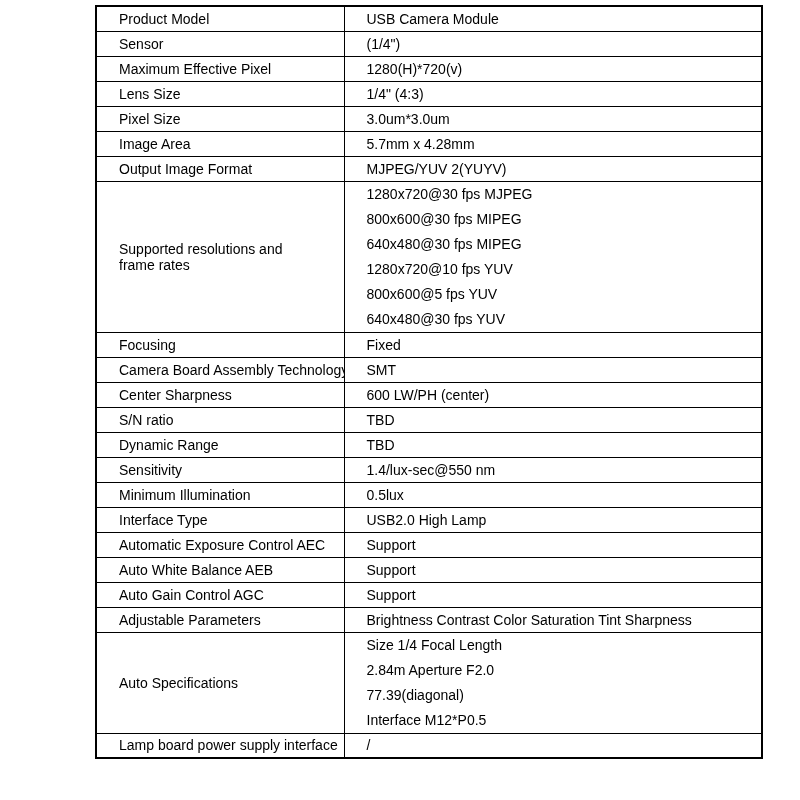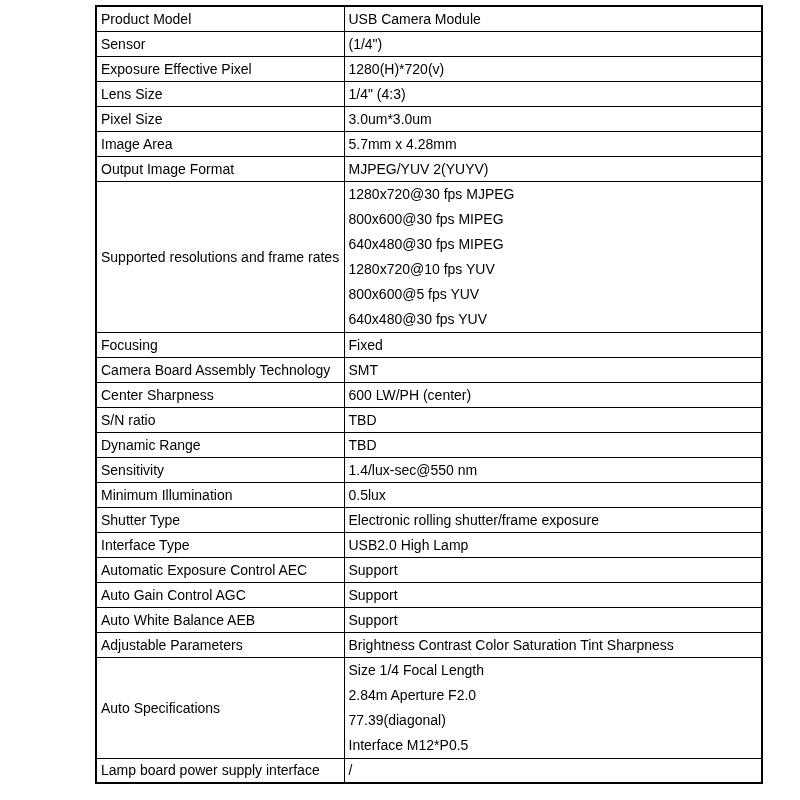--- a/index.html
+++ b/index.html
@@ -20,21 +20,21 @@
     }
     table.spec-table {
       border-collapse: collapse;
       table-layout: fixed;
       width: 606px;
       margin: 5px 0 0 95px;
       border: 2px solid #000000;
     }
     table.spec-table td {
       border: 1px solid #000000;
-      padding: 0 4px;
+      padding: 0 22px;
       font-size: 14px;
       vertical-align: middle;
       overflow: hidden;
     }
     td.label-cell { width: 248px; }
     td.value-cell { width: 418px; }
     tr.single td {
       height: 25px;
       white-space: nowrap;
     }
@@ -52,21 +52,21 @@
     <tbody>
       <tr class="single">
         <td class="label-cell">Product Model</td>
         <td class="value-cell">USB Camera Module</td>
       </tr>
       <tr class="single">
         <td class="label-cell">Sensor</td>
         <td class="value-cell">(1/4")</td>
       </tr>
       <tr class="single">
-        <td class="label-cell">Exposure Effective Pixel</td>
+        <td class="label-cell">Maximum Effective Pixel</td>
         <td class="value-cell">1280(H)*720(v)</td>
       </tr>
       <tr class="single">
         <td class="label-cell">Lens Size</td>
         <td class="value-cell">1/4" (4:3)</td>
       </tr>
       <tr class="single">
         <td class="label-cell">Pixel Size</td>
         <td class="value-cell">3.0um*3.0um</td>
       </tr>
@@ -111,37 +111,33 @@
       </tr>
       <tr class="single">
         <td class="label-cell">Sensitivity</td>
         <td class="value-cell">1.4/lux-sec@550 nm</td>
       </tr>
       <tr class="single">
         <td class="label-cell">Minimum Illumination</td>
         <td class="value-cell">0.5lux</td>
       </tr>
       <tr class="single">
-        <td class="label-cell">Shutter Type</td>
-        <td class="value-cell">Electronic rolling shutter/frame exposure</td>
-      </tr>
-      <tr class="single">
         <td class="label-cell">Interface Type</td>
         <td class="value-cell">USB2.0 High Lamp</td>
       </tr>
       <tr class="single">
         <td class="label-cell">Automatic Exposure Control AEC</td>
         <td class="value-cell">Support</td>
       </tr>
       <tr class="single">
-        <td class="label-cell">Auto Gain Control AGC</td>
+        <td class="label-cell">Auto White Balance AEB</td>
         <td class="value-cell">Support</td>
       </tr>
       <tr class="single">
-        <td class="label-cell">Auto White Balance AEB</td>
+        <td class="label-cell">Auto Gain Control AGC</td>
         <td class="value-cell">Support</td>
       </tr>
       <tr class="single">
         <td class="label-cell">Adjustable Parameters</td>
         <td class="value-cell">Brightness Contrast Color Saturation Tint Sharpness</td>
       </tr>
       <tr>
         <td class="label-cell">Auto Specifications</td>
         <td class="value-cell multiline-cell">
           <div class="line">Size 1/4 Focal Length</div>

